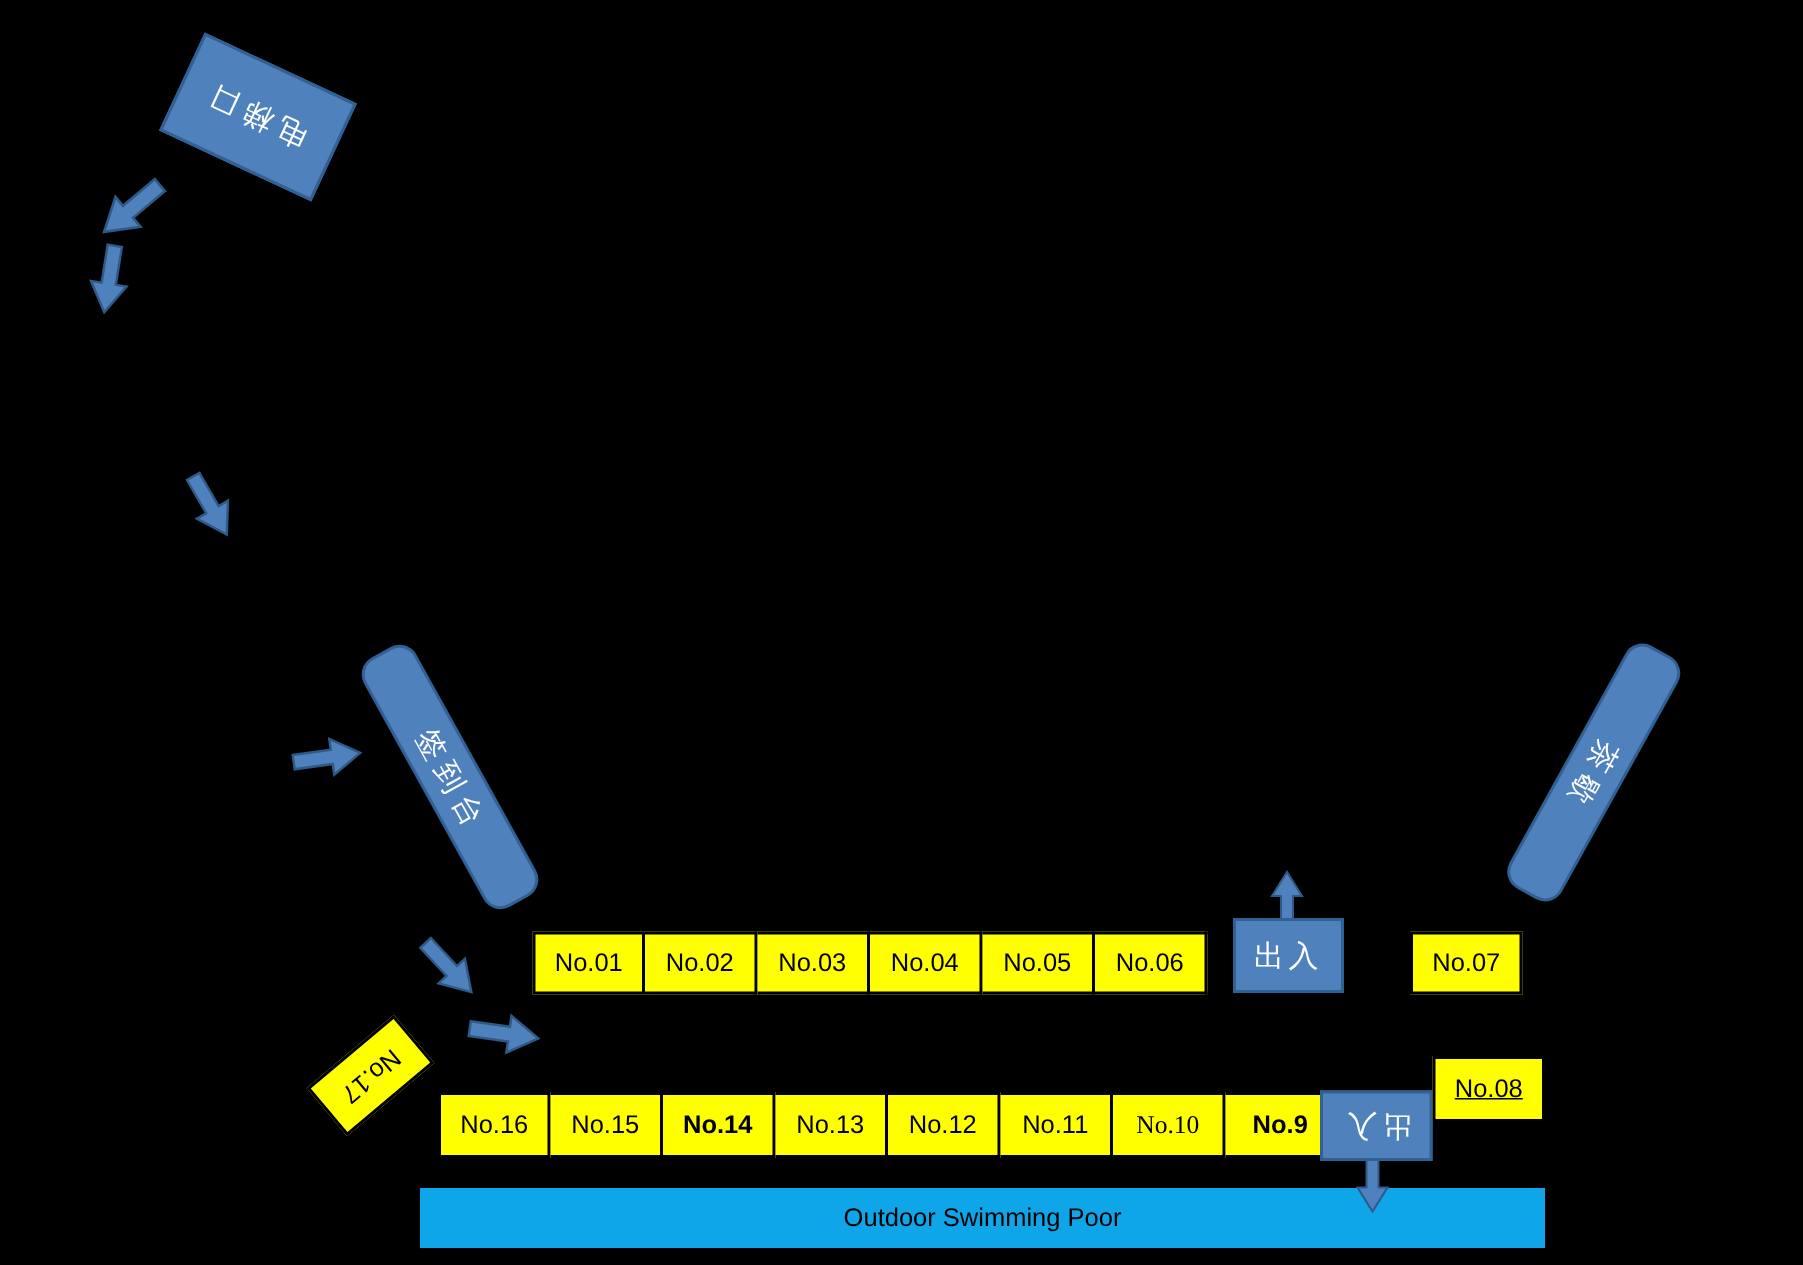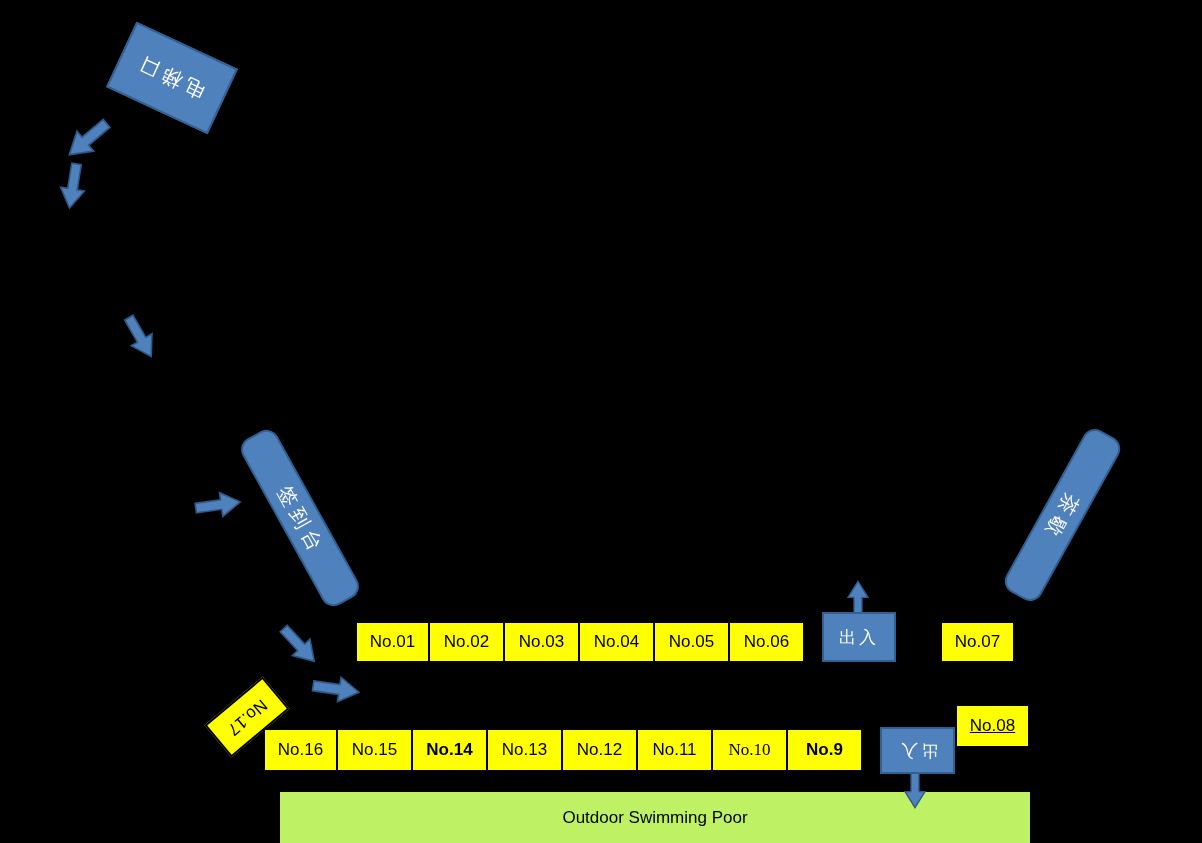--- a/index.html
+++ b/index.html
@@ -18,24 +18,24 @@
   }
   .rounded { border-radius: 13px; }
   .booth {
     width: 75px; height: 42px;
     background: #ffff00; border: 2px solid #000; color: #000;
     display: flex; align-items: center; justify-content: center;
     font-size: 17px; z-index: 3;
   }
   .booth-row { position: absolute; display: flex; z-index: 3; }
   .booth-row .booth + .booth { border-left: none; }
-  .exit-box { font-size: 17px; letter-spacing: 3px; }
+  .exit-box { font-size: 20px; letter-spacing: 3px; }
   .pool {
-    position: absolute; left: 280px; top: 792px; width: 750px; height: 52px;
-    background: #bef264; color: #000;
+    position: absolute; left: 280px; top: 792px; width: 750px; height: 40px;
+    background: #0ea5e9; color: #000;
     display: flex; align-items: center; justify-content: center;
     font-size: 17px; z-index: 1;
   }
   .arrow { position: absolute; overflow: visible; z-index: 2; }
   .flip { display: inline-block; transform: rotate(180deg); }
   .cjk { letter-spacing: 5px; text-indent: 5px; font-size: 20px; }
 </style>
 </head>
 <body>
 
@@ -88,21 +88,21 @@
   </div>
 
   <div class="blue-shape exit-box" style="left:822px; top:612px; width:74px; height:50px;">
     <span>出入</span>
   </div>
 
   <div class="booth abs" style="left:940px; top:621px;">No.07</div>
 
   <div class="booth abs" style="left:209px; top:696px; width:76px; transform:rotate(140deg);">No.17</div>
 
-  <div class="booth-row" style="left:263px; top:728px;">
+  <div class="booth-row" style="left:292px; top:728px;">
     <div class="booth" style="height:44px;">No.16</div>
     <div class="booth" style="height:44px;">No.15</div>
     <div class="booth" style="height:44px;font-weight:bold;">No.14</div>
     <div class="booth" style="height:44px;">No.13</div>
     <div class="booth" style="height:44px;">No.12</div>
     <div class="booth" style="height:44px;">No.11</div>
     <div class="booth" style="height:44px;font-family:Liberation Serif, serif;">No.10</div>
     <div class="booth" style="height:44px;font-weight:bold;">No.9</div>
   </div>
 

